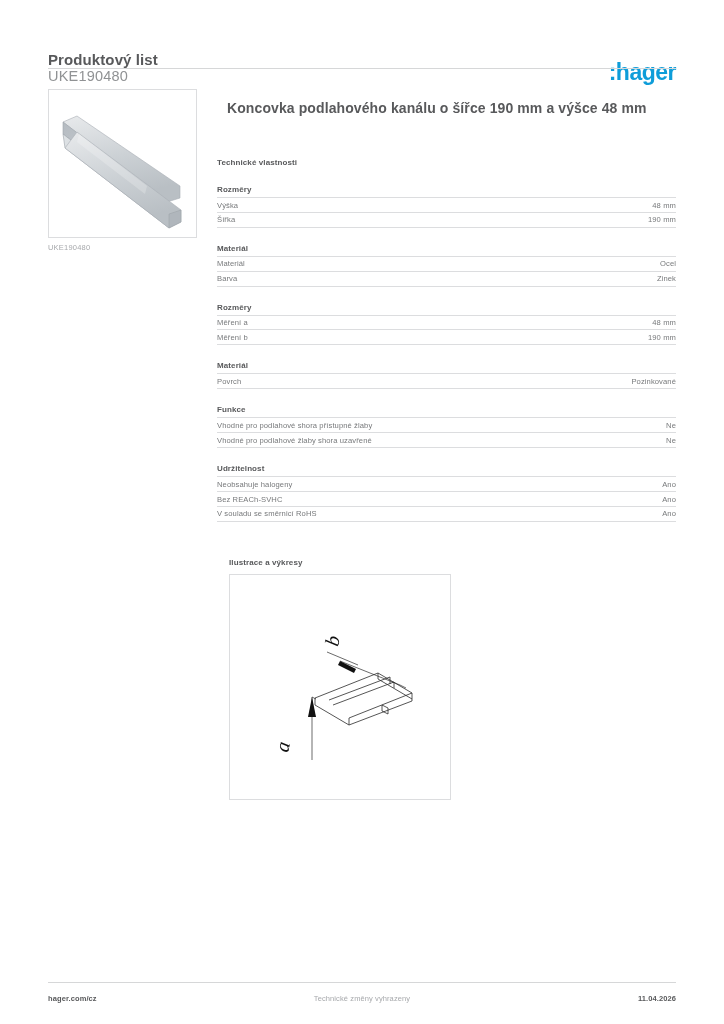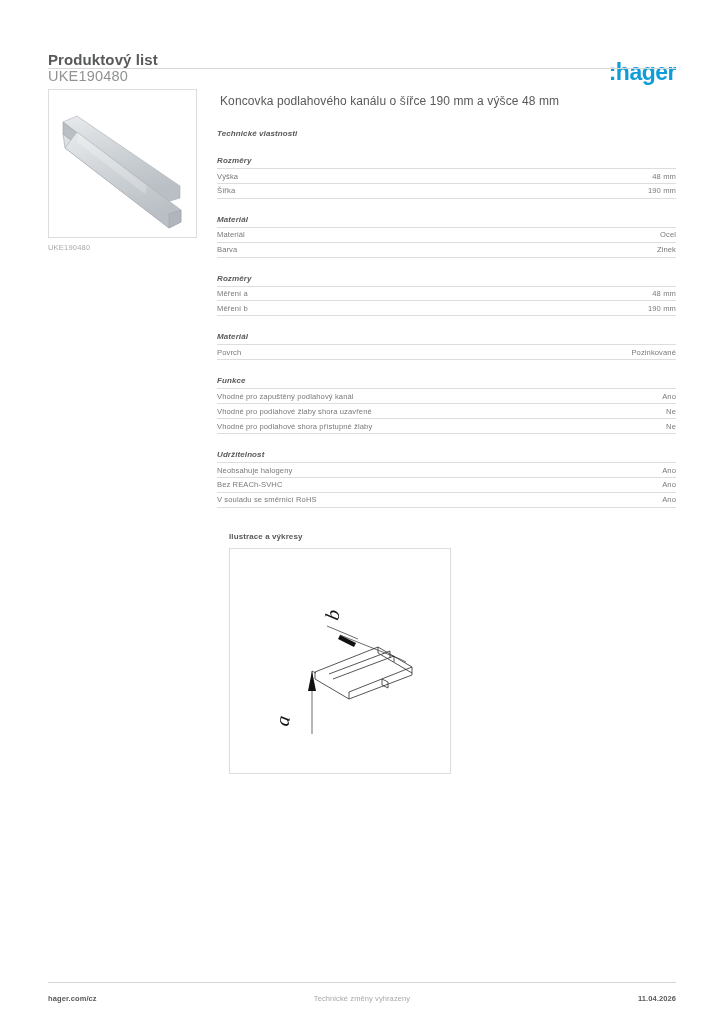--- a/index.html
+++ b/index.html
@@ -92,53 +92,51 @@
   }
 
   
   .content {
     position: absolute;
     left: 217px;
     top: 93px;
     width: 459px;
   }
   .product-desc {
-    font-size: 12px;
-    font-weight: normal;
+    font-size: 14px;
+    font-weight: bold;
     color: #58595b;
     letter-spacing: 0.1px;
     line-height: 11px;
-    margin: 3px;
+    margin: 10px;
   }
   .block-title {
     font-size: 8px;
     font-weight: bold;
     color: #58595b;
     letter-spacing: 0.1px;
     margin: 0;
     padding: 0;
   }
   .tech-title {
-    margin-top: 22px;
-    font-style: italic;
+    margin-top: 44px;
   }
 
   .spec-group {
     margin-top: 16px;
   }
   .spec-group.first-group {
     margin-top: 18px;
   }
   .spec-group-title {
     font-size: 8px;
     font-weight: bold;
     color: #58595b;
     letter-spacing: 0.1px;
     padding-bottom: 3px;
-    font-style: italic;
   }
   .spec-table {
     width: 100%;
     border-collapse: collapse;
     table-layout: fixed;
   }
   .spec-table tr {
     border-top: 1px solid #dcdddf;
   }
   .spec-table tr:last-child {
@@ -154,21 +152,21 @@
   .spec-label {
     text-align: left;
   }
   .spec-value {
     text-align: right;
     white-space: nowrap;
   }
 
   
   .drawings-section {
-    margin-top: 24px;
+    margin-top: 36px;
     padding-left: 12px;
   }
   .drawings-title {
     font-size: 8px;
     font-weight: bold;
     color: #58595b;
     letter-spacing: 0.1px;
     margin-bottom: 7px;
   }
   .drawing-frame {
@@ -342,29 +340,25 @@
             </tr>
           </tbody>
         </table>
       </div>
 
       <div class="spec-group">
         <div class="spec-group-title">Funkce</div>
         <table class="spec-table">
           <tbody>
             <tr>
-              <td class="spec-label">Vhodné pro zapuštěný podlahový kanál</td>
-              <td class="spec-value">Ano</td>
+              <td class="spec-label">Vhodné pro podlahové shora přístupné žlaby</td>
+              <td class="spec-value">Ne</td>
             </tr>
             <tr>
               <td class="spec-label">Vhodné pro podlahové žlaby shora uzavřené</td>
-              <td class="spec-value">Ne</td>
-            </tr>
-            <tr>
-              <td class="spec-label">Vhodné pro podlahové shora přístupné žlaby</td>
               <td class="spec-value">Ne</td>
             </tr>
           </tbody>
         </table>
       </div>
 
       <div class="spec-group">
         <div class="spec-group-title">Udržitelnost</div>
         <table class="spec-table">
           <tbody>

